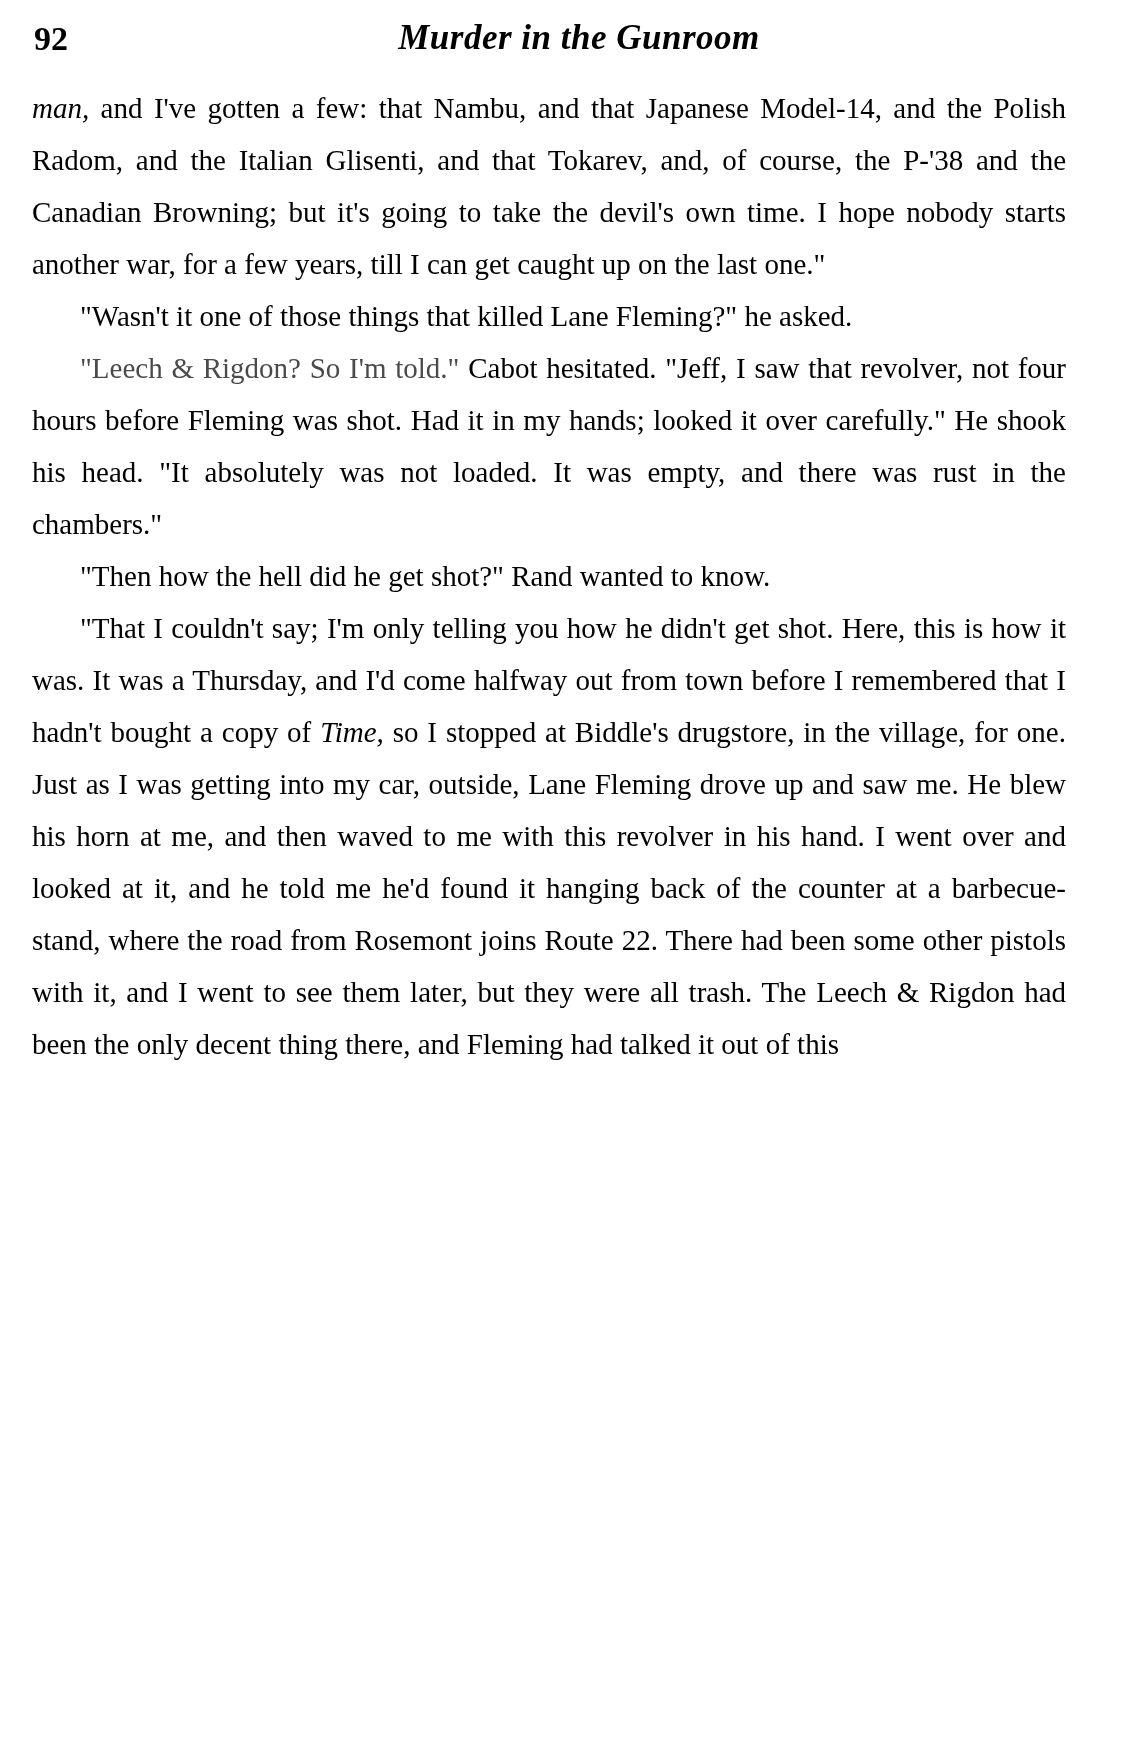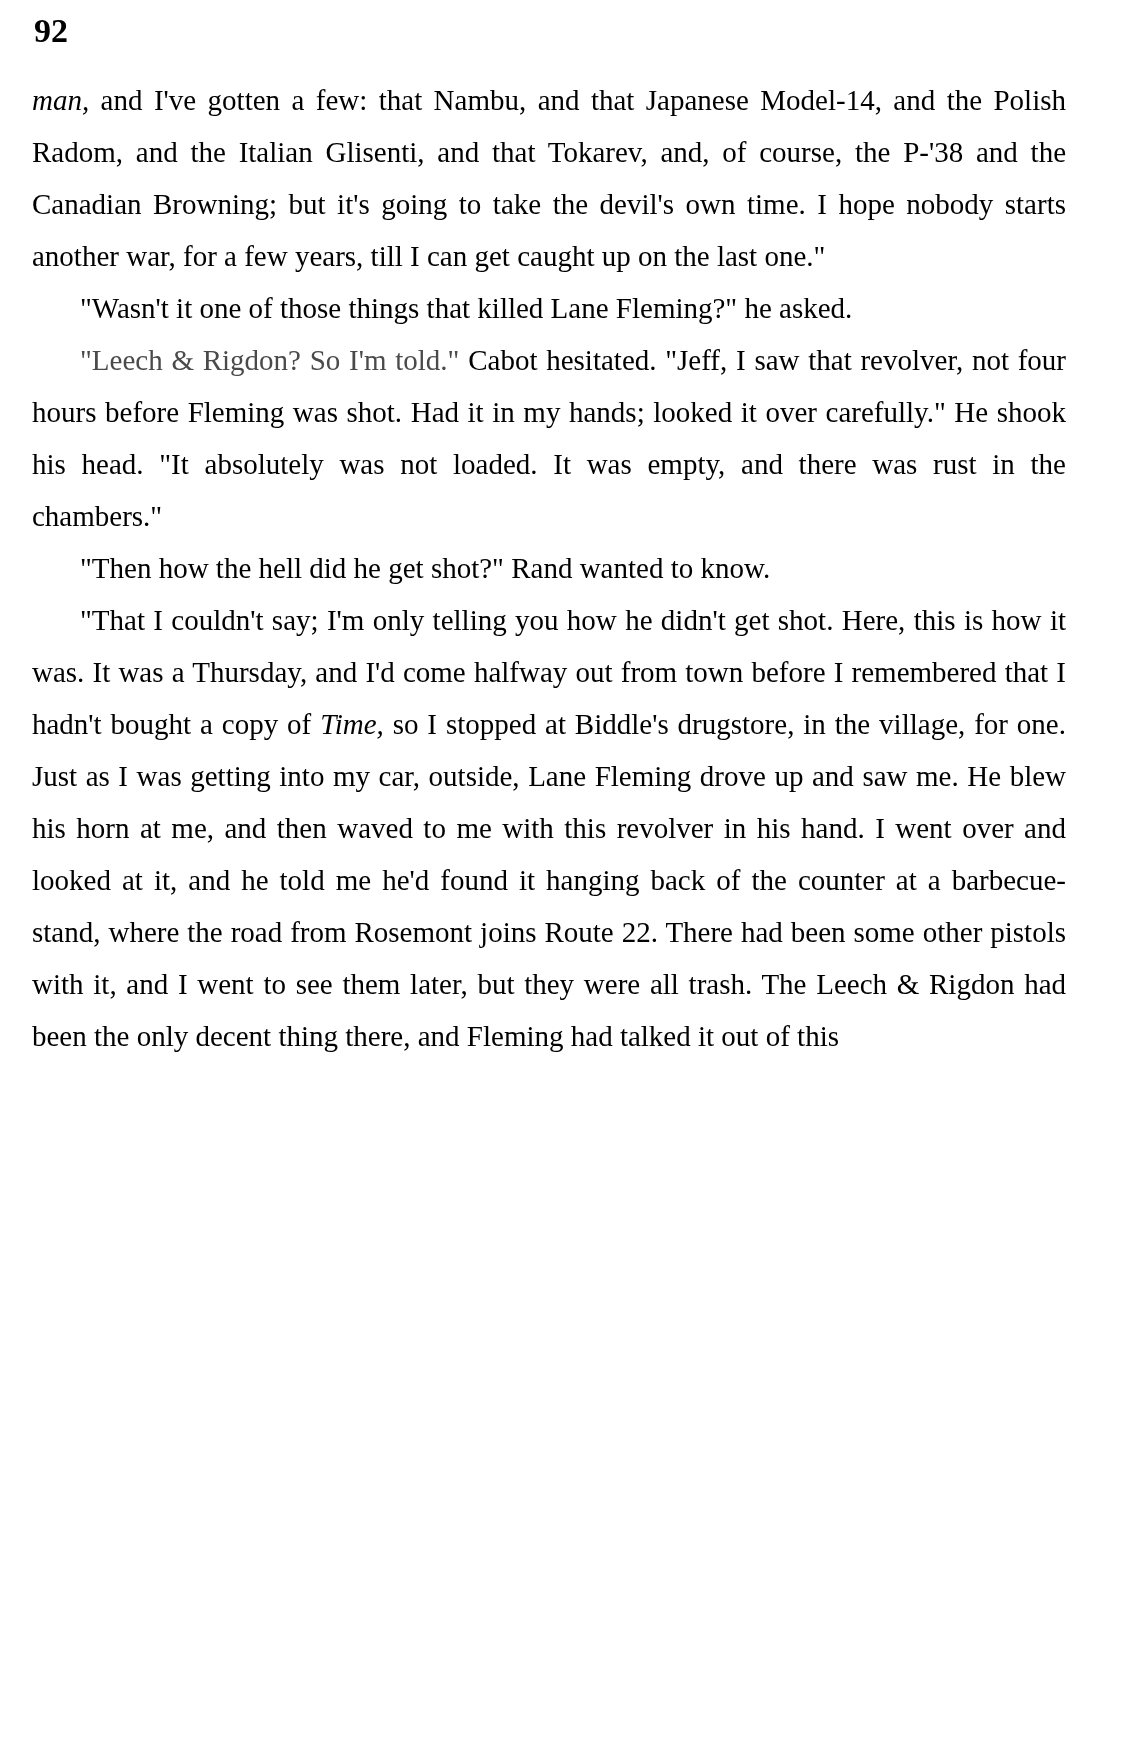--- a/index.html
+++ b/index.html
@@ -13,20 +13,21 @@
     font-family: "Liberation Serif", serif;
     color: #000000;
     overflow: hidden;
   }
   .page {
     position: relative;
     width: 1128px;
     height: 1337px;
     box-sizing: border-box;
     padding: 4px;
+    margin-top: 8px;
   }
   .header {
     position: relative;
     height: 70px;
     margin: 0;
     padding: 14px 64px 0 30px;
     box-sizing: border-box;
   }
   .folio {
     position: absolute;
@@ -72,20 +73,21 @@
     color: #4a4a4a;
   }
 </style>
 </head>
 <body>
 
 <div class="page">
 
   <div class="header">
     <div class="folio">92</div>
+    <div class="running-head">Murder in the Gunroom</div>
   </div>
 
   <div class="body-text" id="body-text">
       <p><em>man,</em><span> and I've gotten a few: that Nambu, and that Japanese Model-14, and the Polish Radom, and the Italian Glisenti, and that Tokarev, and, of course, the P-'38 and the Canadian Browning; but it's going to take the devil's own time. I hope nobody starts another war, for a few years, till I can get caught up on the last one."</span></p>
       <p class="indent"><span>"Wasn't it one of those things that killed Lane Fleming?" he asked.</span></p>
       <p class="indent"><span class="faded">"Leech &amp; Rigdon? So I'm told."</span><span> Cabot hesitated. "Jeff, I saw that revolver, not four hours before Fleming was shot. Had it in my hands; looked it over carefully." He shook his head. "It absolutely was not loaded. It was empty, and there was rust in the chambers."</span></p>
       <p class="indent"><span>"Then how the hell did he get shot?" Rand wanted to know.</span></p>
       <p class="indent"><span>"That I couldn't say; I'm only telling you how he didn't get shot. Here, this is how it was. It was a Thursday, and I'd come halfway out from town before I remembered that I hadn't bought a copy of </span><em>Time,</em><span> so I stopped at Biddle's drugstore, in the village, for one. Just as I was getting into my car, outside, Lane Fleming drove up and saw me. He blew his horn at me, and then waved to me with this revolver in his hand. I went over and looked at it, and he told me he'd found it hanging back of the counter at a barbecue-stand, where the road from Rosemont joins Route 22. There had been some other pistols with it, and I went to see them later, but they were all trash. The Leech &amp; Rigdon had been the only decent thing there, and Fleming had talked it out of this</span></p>
     </div>
 

